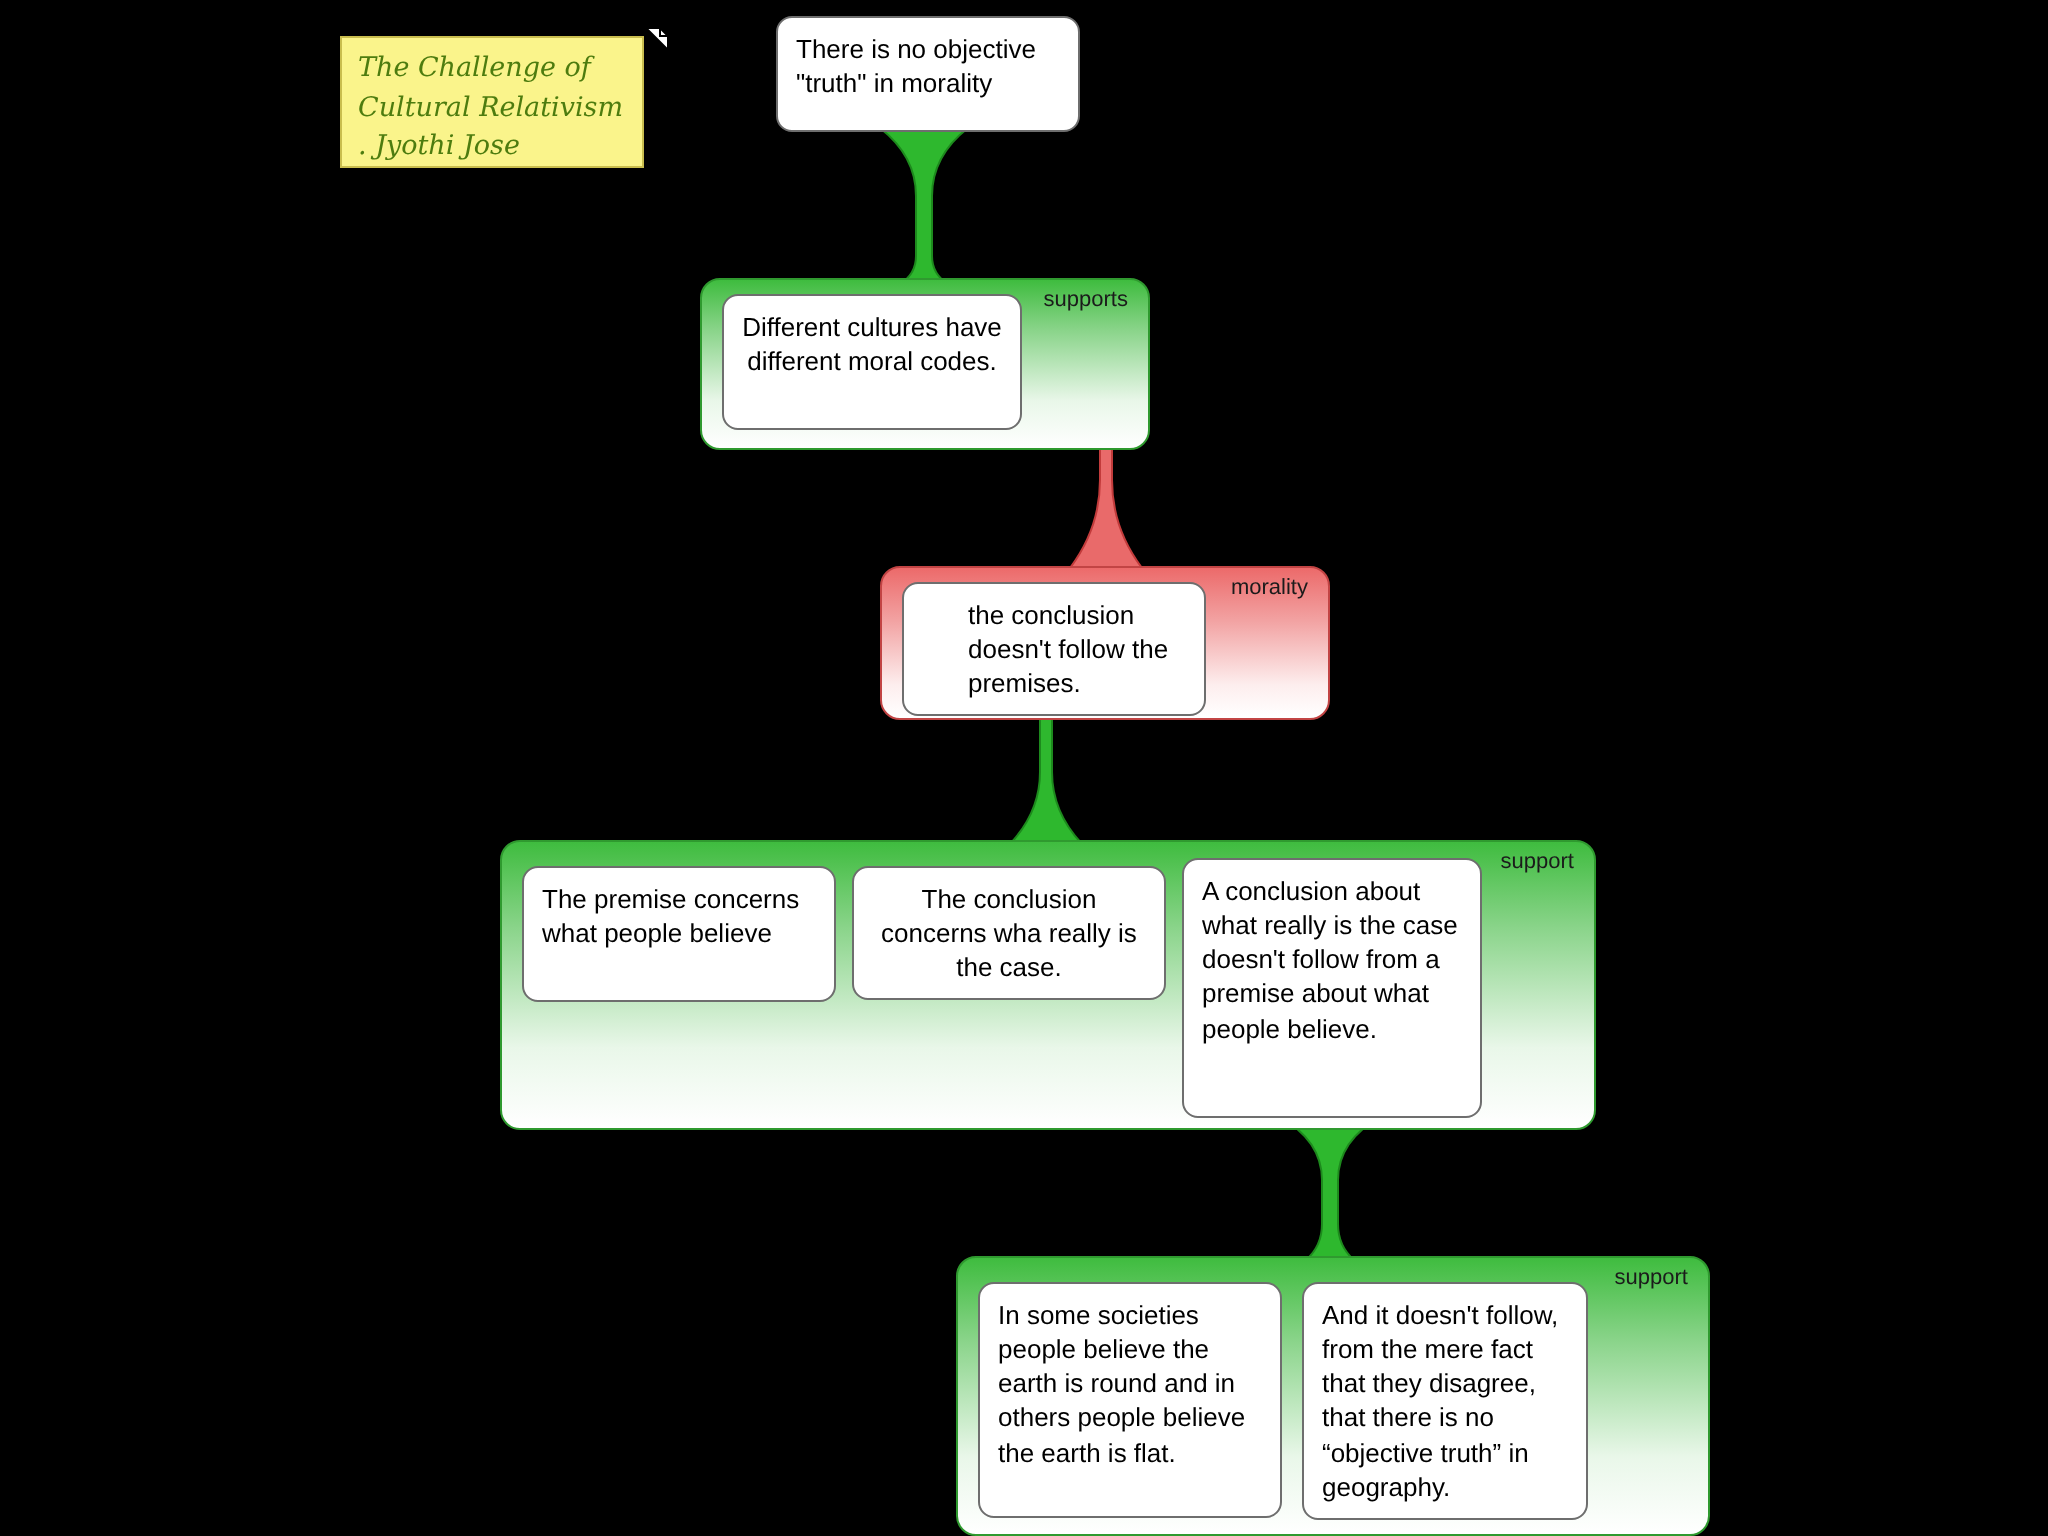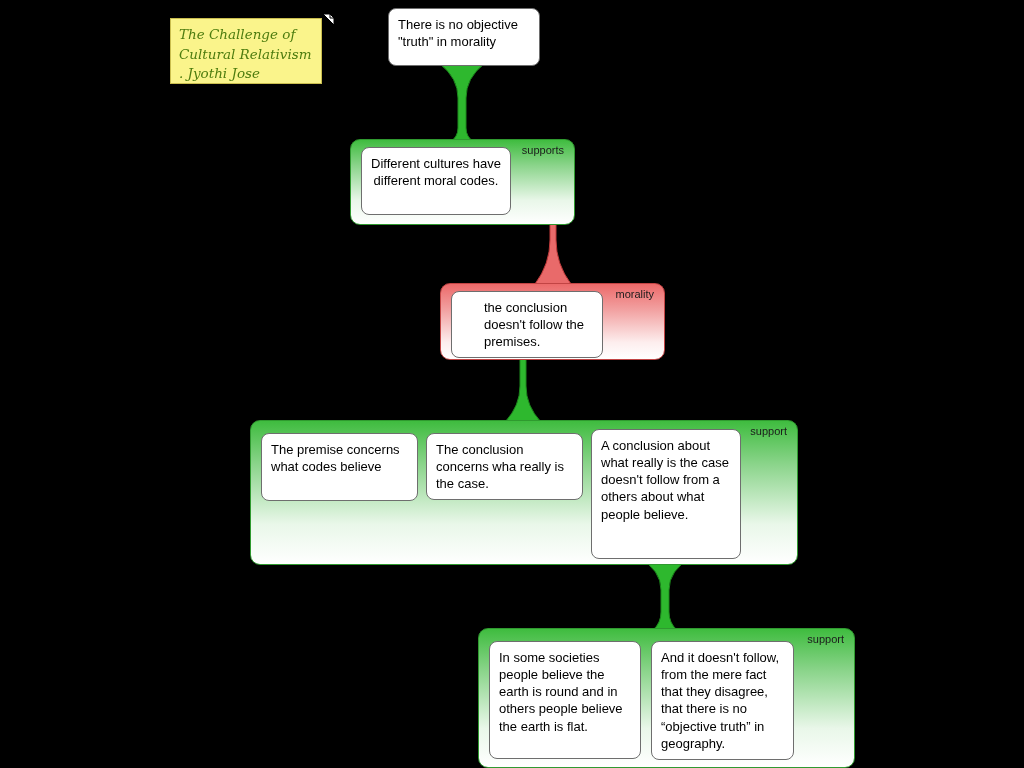--- a/index.html
+++ b/index.html
@@ -91,23 +91,23 @@
     <div class="wbox" style="left:10px; top:7px; width:150px; min-height:68px;">Different cultures have different moral codes.</div>
   </div>
 
   <div class="group red" style="left:440px; top:283px; width:225px; height:77px;">
     <span class="glabel">morality</span>
     <div class="wbox" style="left:10px; top:7px; width:152px; min-height:63px;padding-left:32px;">the conclusion doesn't follow the premises.</div>
   </div>
 
   <div class="group green" style="left:250px; top:420px; width:548px; height:145px;">
     <span class="glabel">support</span>
-    <div class="wbox" style="left:10px; top:12px; width:157px; min-height:68px;">The premise concerns what codes believe</div>
-    <div class="wbox" style="left:175px; top:12px; width:157px; min-height:65px;">The conclusion concerns wha really is the case.</div>
-    <div class="wbox" style="left:340px; top:8px; width:150px; min-height:130px;">A conclusion about what really is the case doesn't follow from a others about what people believe.</div>
+    <div class="wbox" style="left:10px; top:12px; width:157px; min-height:68px;">The premise concerns what people believe</div>
+    <div class="wbox" style="left:175px; top:12px; width:157px; min-height:65px;text-align:center;">The conclusion concerns wha really is the case.</div>
+    <div class="wbox" style="left:340px; top:8px; width:150px; min-height:130px;">A conclusion about what really is the case doesn't follow from a premise about what people believe.</div>
   </div>
 
   <div class="group green" style="left:478px; top:628px; width:377px; height:140px;">
     <span class="glabel">support</span>
     <div class="wbox" style="left:10px; top:12px; width:152px; min-height:118px;">In some societies people believe the earth is round and in others people believe the earth is flat.</div>
     <div class="wbox" style="left:172px; top:12px; width:143px; min-height:118px;">And it doesn't follow, from the mere fact that they disagree, that there is no “objective truth” in geography.</div>
   </div>
 
 </div>
 

